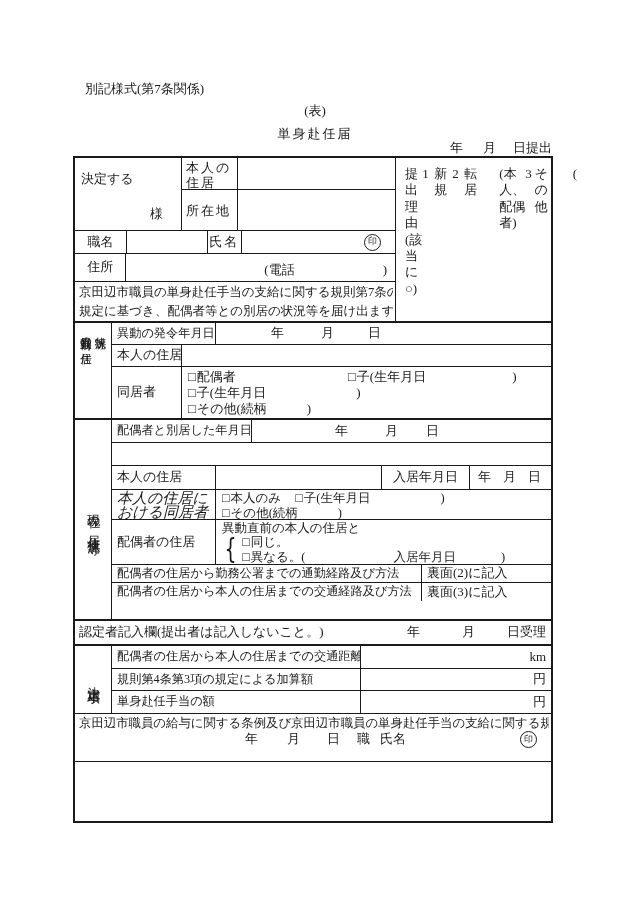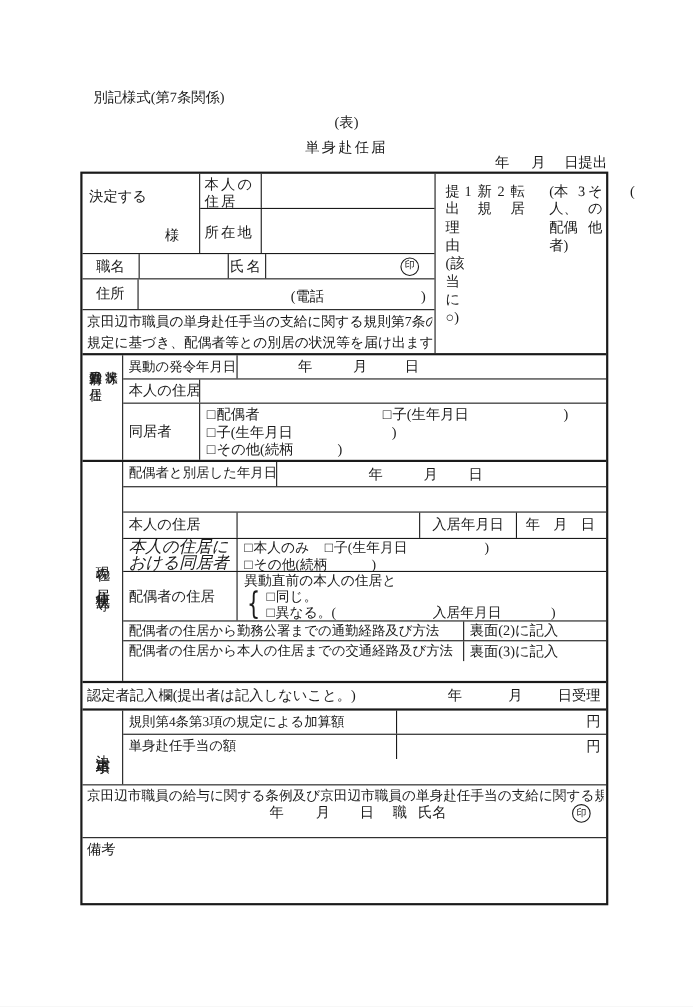--- a/index.html
+++ b/index.html
@@ -364,20 +364,26 @@
         <span class="m">月</span>
         <span class="d">日受理</span>
       </span>
     </div>
 
     <div class="blk h68 bb1">
       <div class="vcell w37 br1">
         <span class="vtxt">決定事項</span>
       </div>
       <div class="col fill">
+        <div class="row h23 bb1">
+          <div class="lbl tight w249 br1">配偶者の住居から本人の住居までの交通距離</div>
+          <div class="unitcell fill">
+              <span>km</span>
+            </div>
+        </div>
         <div class="row h22 bb1">
           <div class="lbl tight w249 br1">規則第4条第3項の規定による加算額</div>
           <div class="unitcell fill">
               <span>円</span>
             </div>
         </div>
         <div class="row h22">
           <div class="lbl tight w249 br1">単身赴任手当の額</div>
           <div class="unitcell fill">
               <span>円</span>
@@ -393,18 +399,15 @@
       <div class="signline">
         <span class="y">年</span>
         <span class="m">月</span>
         <span class="dd">日</span>
         <span class="job">職</span>
         <span class="nm">氏名</span>
         <span class="seal">印</span>
       </div>
     </div>
 
-    <div class="remarks">
-      <span>備考</span>
-    </div>
 
   </div>
 </div>
 
 </body></html>

